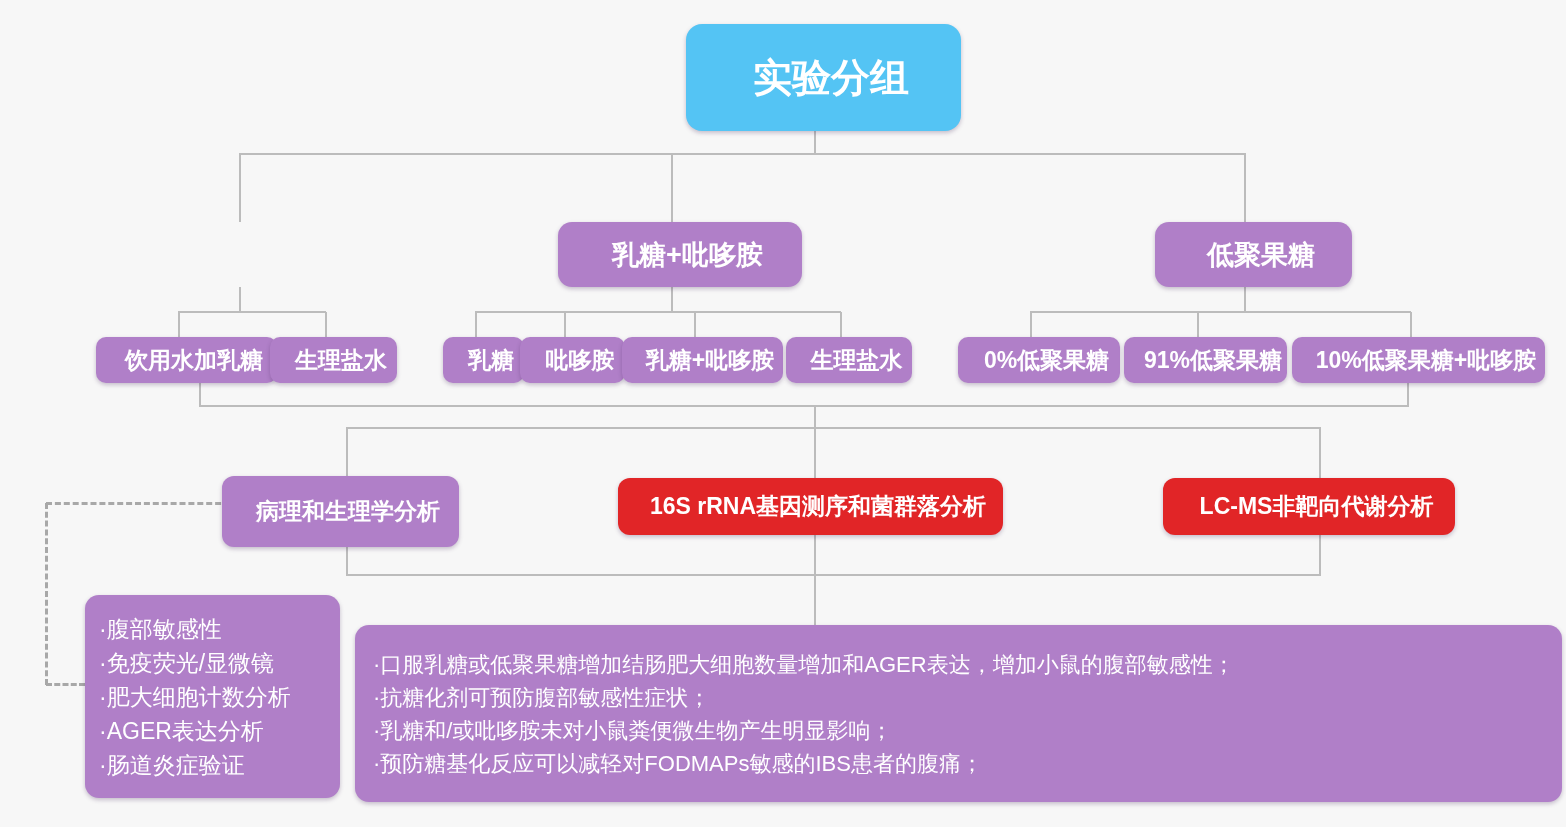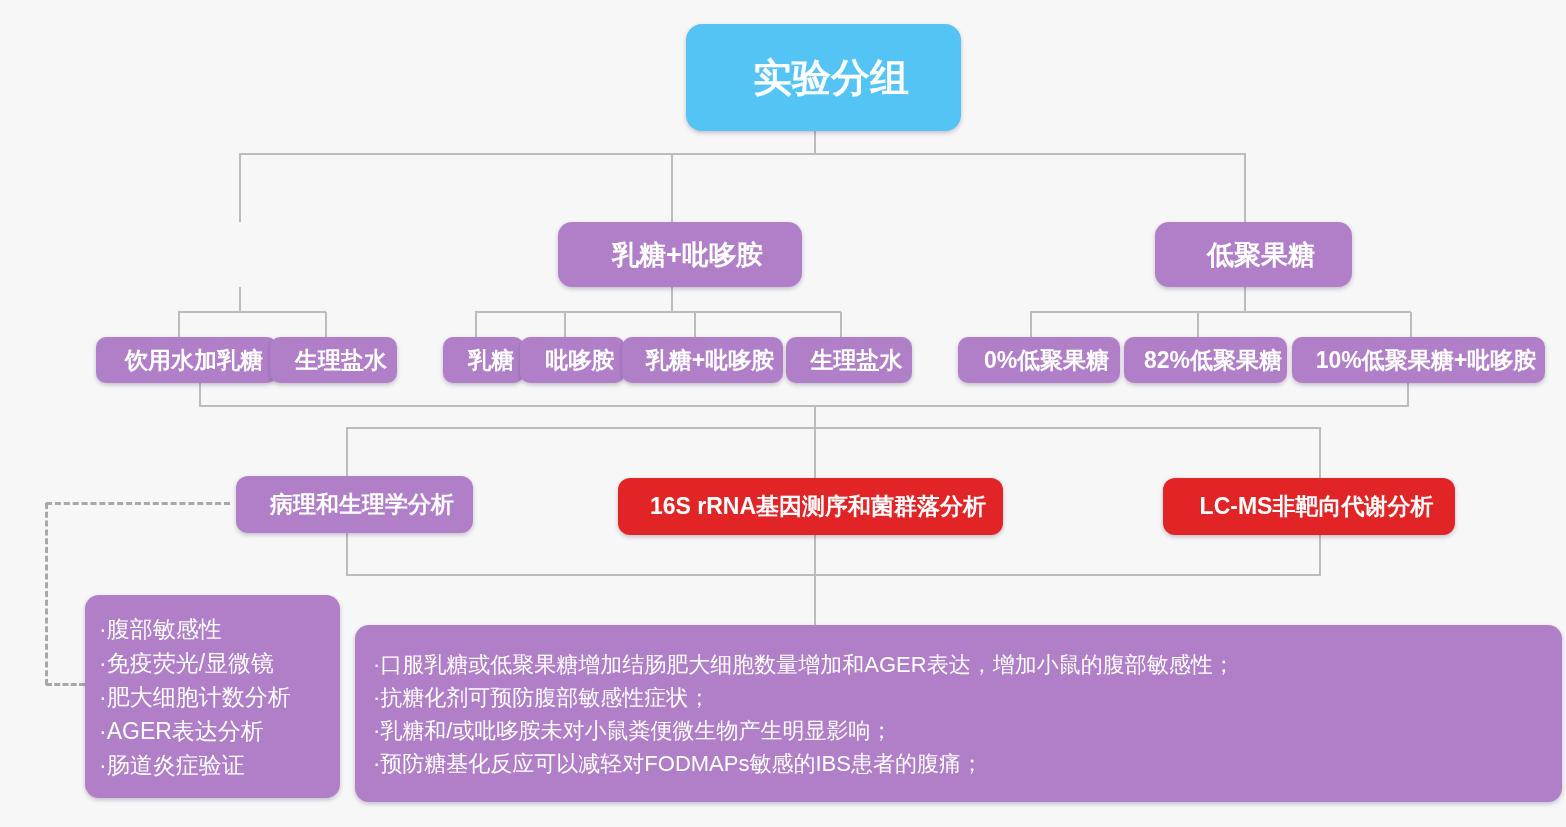--- a/index.html
+++ b/index.html
@@ -83,24 +83,24 @@
 
   <div class="node purple lv3" style="left:96px;top:337px;width:166px;height:46px;">饮用水加乳糖</div>
   <div class="node purple lv3" style="left:270px;top:337px;width:112px;height:46px;">生理盐水</div>
 
   <div class="node purple lv3" style="left:443px;top:337px;width:66px;height:46px;">乳糖</div>
   <div class="node purple lv3" style="left:520px;top:337px;width:90px;height:46px;">吡哆胺</div>
   <div class="node purple lv3" style="left:622px;top:337px;width:146px;height:46px;">乳糖+吡哆胺</div>
   <div class="node purple lv3" style="left:786px;top:337px;width:111px;height:46px;">生理盐水</div>
 
   <div class="node purple lv3" style="left:958px;top:337px;width:147px;height:46px;">0%低聚果糖</div>
-  <div class="node purple lv3" style="left:1124px;top:337px;width:148px;height:46px;">82%低聚果糖</div>
+  <div class="node purple lv3" style="left:1124px;top:337px;width:148px;height:46px;">91%低聚果糖</div>
   <div class="node purple lv3" style="left:1292px;top:337px;width:238px;height:46px;">10%低聚果糖+吡哆胺</div>
 
-  <div class="node purple lv4" style="left:236px;top:476px;width:222px;height:57px;">病理和生理学分析</div>
+  <div class="node purple lv4" style="left:222px;top:476px;width:222px;height:71px;">病理和生理学分析</div>
   <div class="node red lv4" style="left:618px;top:478px;width:370px;height:57px;">16S rRNA基因测序和菌群落分析</div>
   <div class="node red lv4" style="left:1163px;top:478px;width:277px;height:57px;">LC-MS非靶向代谢分析</div>
 
   <div class="textbox detail-box" style="left:85px;top:595px;width:231px;height:183px;">
     <div class="tline">·腹部敏感性</div>
     <div class="tline">·免疫荧光/显微镜</div>
     <div class="tline">·肥大细胞计数分析</div>
     <div class="tline">·AGER表达分析</div>
     <div class="tline">·肠道炎症验证</div>
   </div>

